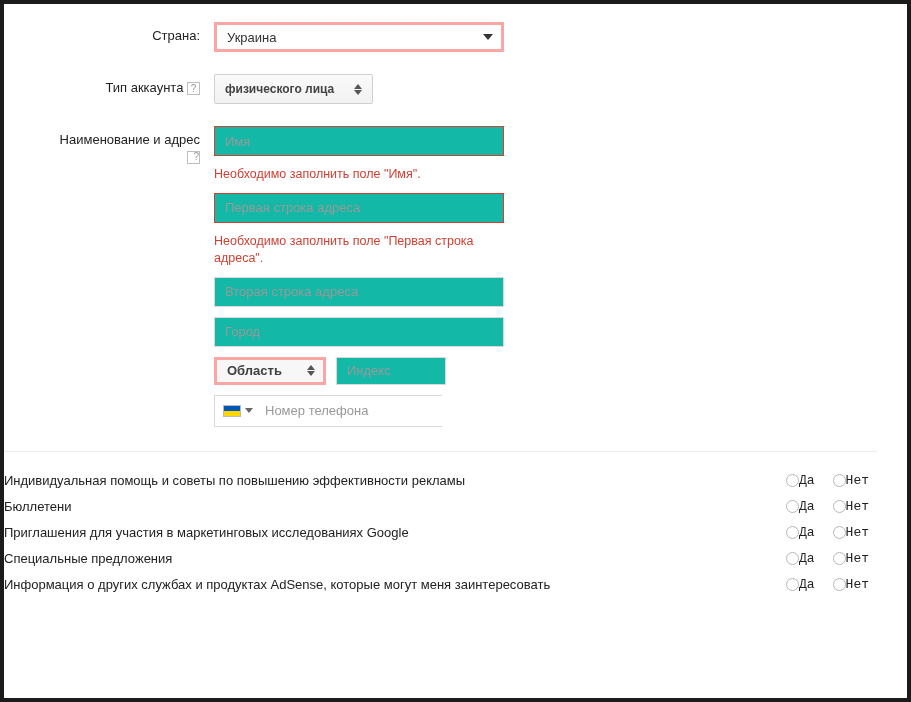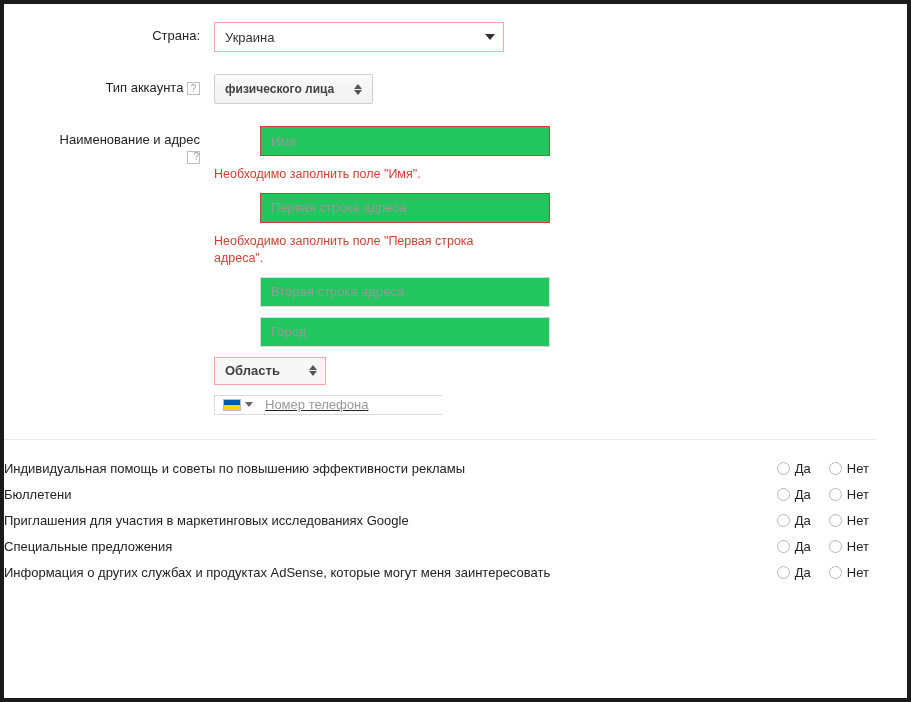--- a/index.html
+++ b/index.html
@@ -39,21 +39,21 @@
   .label-col .sub-help {
     display: inline-block;
     margin-top: 4px;
   }
   .field-col { flex: 1; }
   .select {
     display: inline-flex;
     align-items: center;
     justify-content: space-between;
     height: 30px;
-    border: 1px solid #fca5a5;
+    border: 3px solid #fca5a5;
     background: #fff;
     padding: 0 8px 0 10px;
     cursor: pointer;
     font-size: 13px;
     color: #333;
   }
   .select.w290 { width: 290px; }
   .select.oblast {
     width: 112px;
     height: 28px;
@@ -113,44 +113,42 @@
     vertical-align: middle;
   }
   .input {
     display: block;
     width: 290px;
     height: 30px;
     border: 1px solid #d9d9d9;
     padding: 0 10px;
     font-size: 13px;
     color: #333;
-    background: #22c55e;
-    margin-left: 46px;
+    background: #14b8a6;
   }
   .input::placeholder { color: #999; }
   .input.err { border: 1px solid #d23f31; }
   .err-msg {
     color: #d23f31;
     font-size: 12.5px;
     margin: 6px 0 10px 0;
     max-width: 290px;
     line-height: 1.35;
   }
   .stack > * { margin-bottom: 10px; }
   .stack > *:last-child { margin-bottom: 0; }
   .inline-pair { display: flex; gap: 10px; }
   .input.small { width: 110px; height: 28px; }
   .phone {
     display: flex;
     align-items: center;
     width: 228px;
-    height: 20px;
+    height: 32px;
     border: 1px solid #d9d9d9;
     background: #fff;
-    text-decoration: underline;
   }
   .flag {
     width: 18px; height: 12px;
     margin: 0 4px 0 8px;
     background: linear-gradient(to bottom, #0057b7 0 50%, #ffd700 50% 100%);
     border: 0.5px solid #bbb;
     flex-shrink: 0;
   }
   .flag-caret {
     width: 0; height: 0;
@@ -179,24 +177,24 @@
     display: flex;
     align-items: center;
     height: 22px;
     margin-bottom: 4px;
   }
   .pref-text { flex: 1; font-size: 13px; color: #222; }
   .radio-group { display: flex; gap: 18px; padding-right: 8px; }
   .radio-opt {
     display: flex;
     align-items: center;
-    gap: 5px;
     cursor: pointer;
     font-size: 13px;
     color: #222;
+    font-family: Liberation Mono, monospace;
   }
   .radio {
     width: 13px; height: 13px;
     border: 1px solid #b7b7b7;
     border-radius: 50%;
     background: #fff;
     flex-shrink: 0;
   }
 </style>
 </head>
@@ -250,20 +248,21 @@
           <input class="input" placeholder="Город" style="">
 
           <div class="inline-pair">
             <div class="select oblast">
               <span>Область</span>
               <span class="sort-arrows">
                 <span class="up"></span>
                   <span class="down"></span>
               </span>
             </div>
+            <input class="input small" placeholder="Индекс" style="">
           </div>
 
           <div class="phone">
             <span class="flag"></span>
             <span class="flag-caret"></span>
             <input placeholder="Номер телефона" style="">
           </div>
         </div>
       </div>
     </div>

